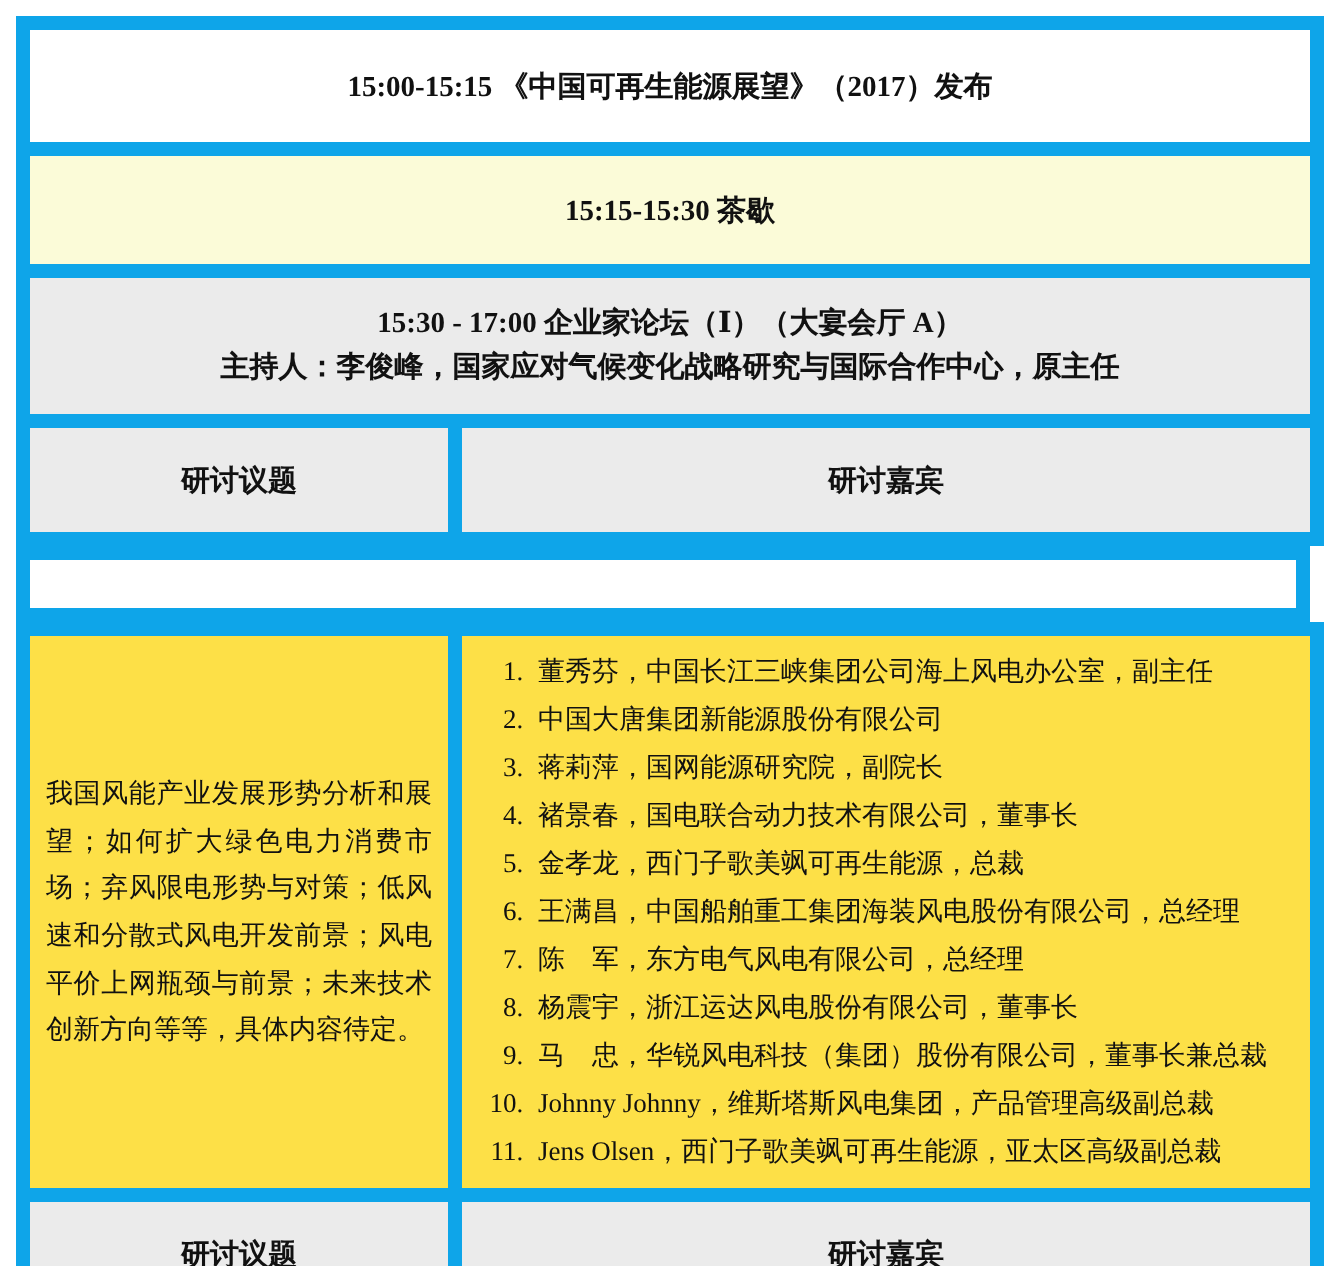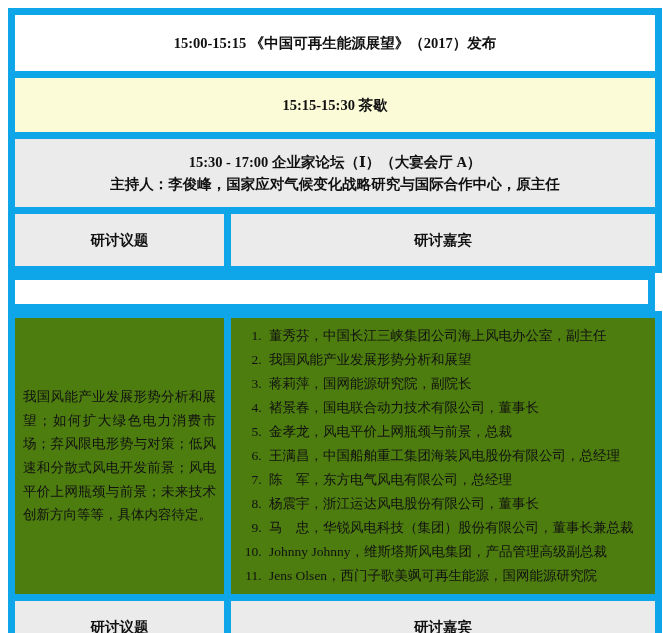--- a/index.html
+++ b/index.html
@@ -65,21 +65,21 @@
     font-size: 14.5px;
     height: 40px;
   }
   .spacer-row td {
     border: none;
     height: 12px;
     padding: 0;
     background: #ffffff;
   }
   .row-body td {
-    background: #4d7c0f;
+    background: #fde047;
     font-size: 13.5px;
     vertical-align: middle;
   }
   td.topic-cell {
     width: 216px;
     line-height: 1.75;
     padding: 10px 12px;
     text-align: justify;
     font-family: Liberation Serif, serif;
   }
@@ -139,30 +139,30 @@
     <colgroup>
       <col style="width:216px">
       <col style="width:431px">
     </colgroup>
     <tbody>
       <tr class="row-body">
         <td class="topic-cell">我国风能产业发展形势分析和展望；如何扩大绿色电力消费市场；弃风限电形势与对策；低风速和分散式风电开发前景；风电平价上网瓶颈与前景；未来技术创新方向等等，具体内容待定。</td>
         <td class="guests-cell">
           <ol class="guests">
             <li>董秀芬，中国长江三峡集团公司海上风电办公室，副主任</li>
-            <li>我国风能产业发展形势分析和展望</li>
+            <li>中国大唐集团新能源股份有限公司</li>
             <li>蒋莉萍，国网能源研究院，副院长</li>
             <li>褚景春，国电联合动力技术有限公司，董事长</li>
-            <li>金孝龙，风电平价上网瓶颈与前景，总裁</li>
+            <li>金孝龙，西门子歌美飒可再生能源，总裁</li>
             <li>王满昌，中国船舶重工集团海装风电股份有限公司，总经理</li>
             <li>陈　军，东方电气风电有限公司，总经理</li>
             <li>杨震宇，浙江运达风电股份有限公司，董事长</li>
             <li>马　忠，华锐风电科技（集团）股份有限公司，董事长兼总裁</li>
             <li>Johnny Johnny，维斯塔斯风电集团，产品管理高级副总裁</li>
-            <li>Jens Olsen，西门子歌美飒可再生能源，国网能源研究院</li>
+            <li>Jens Olsen，西门子歌美飒可再生能源，亚太区高级副总裁</li>
           </ol>
         </td>
       </tr>
       <tr class="row-head">
         <td>研讨议题</td>
         <td>研讨嘉宾</td>
       </tr>
     </tbody>
   </table>
 

